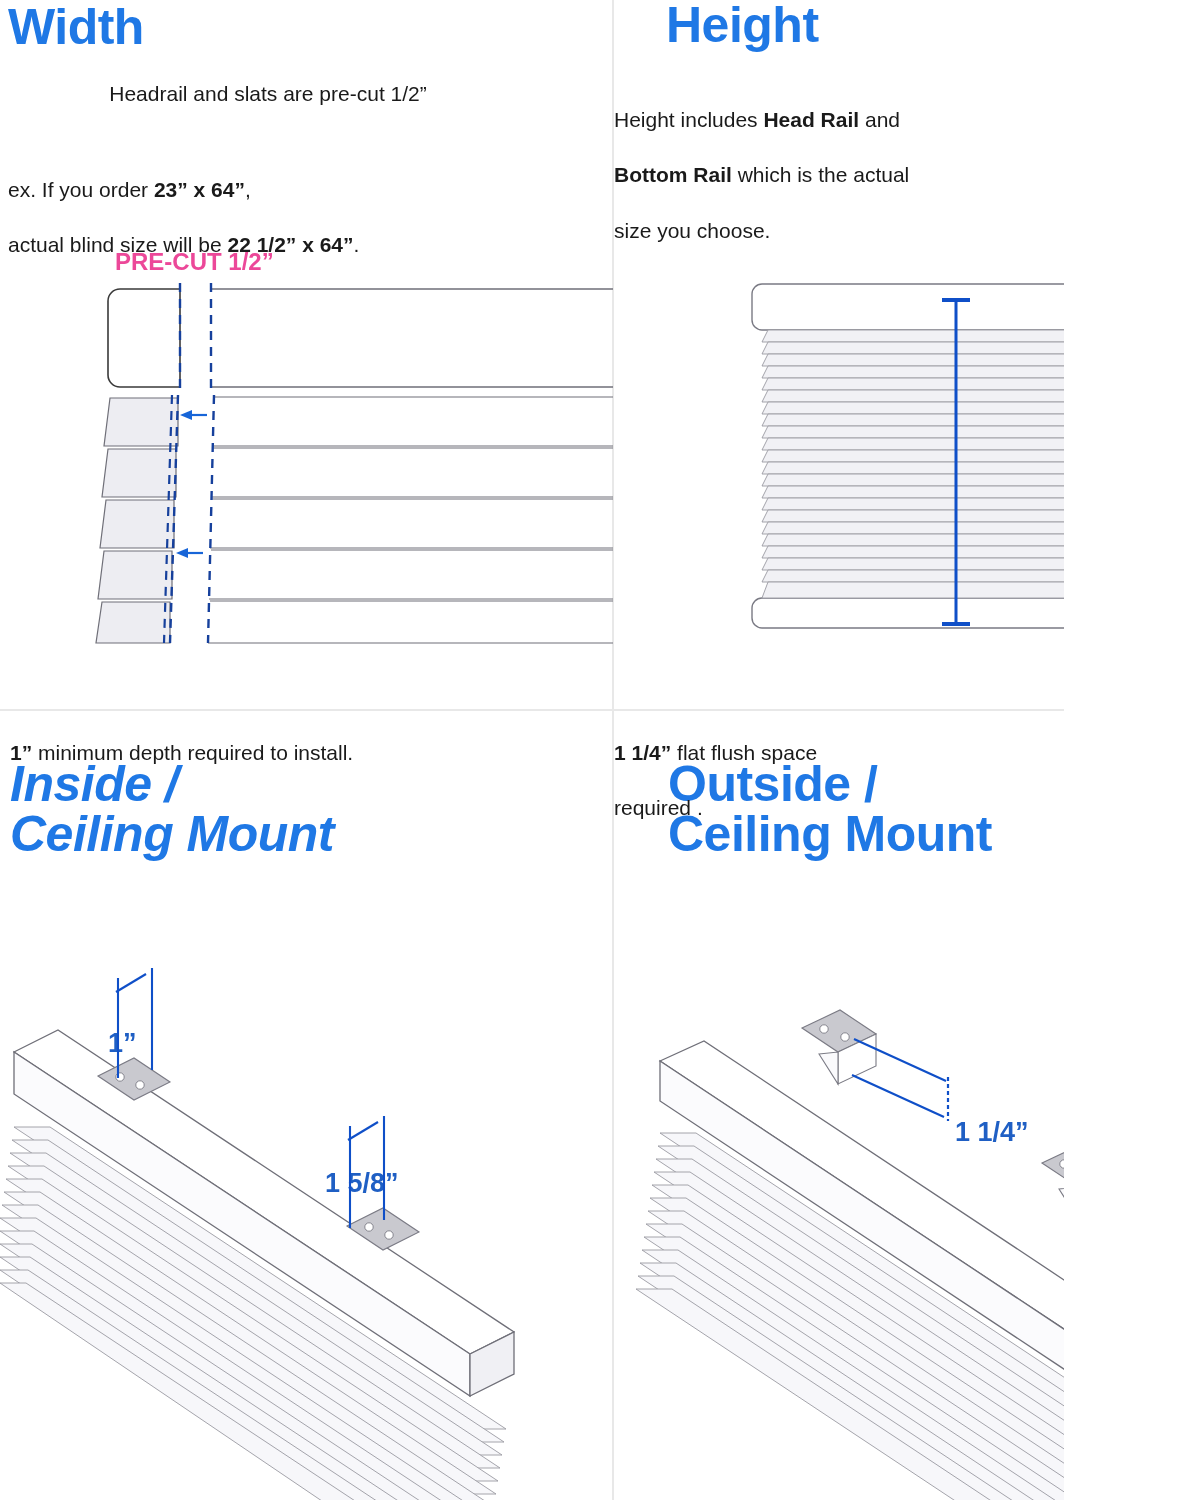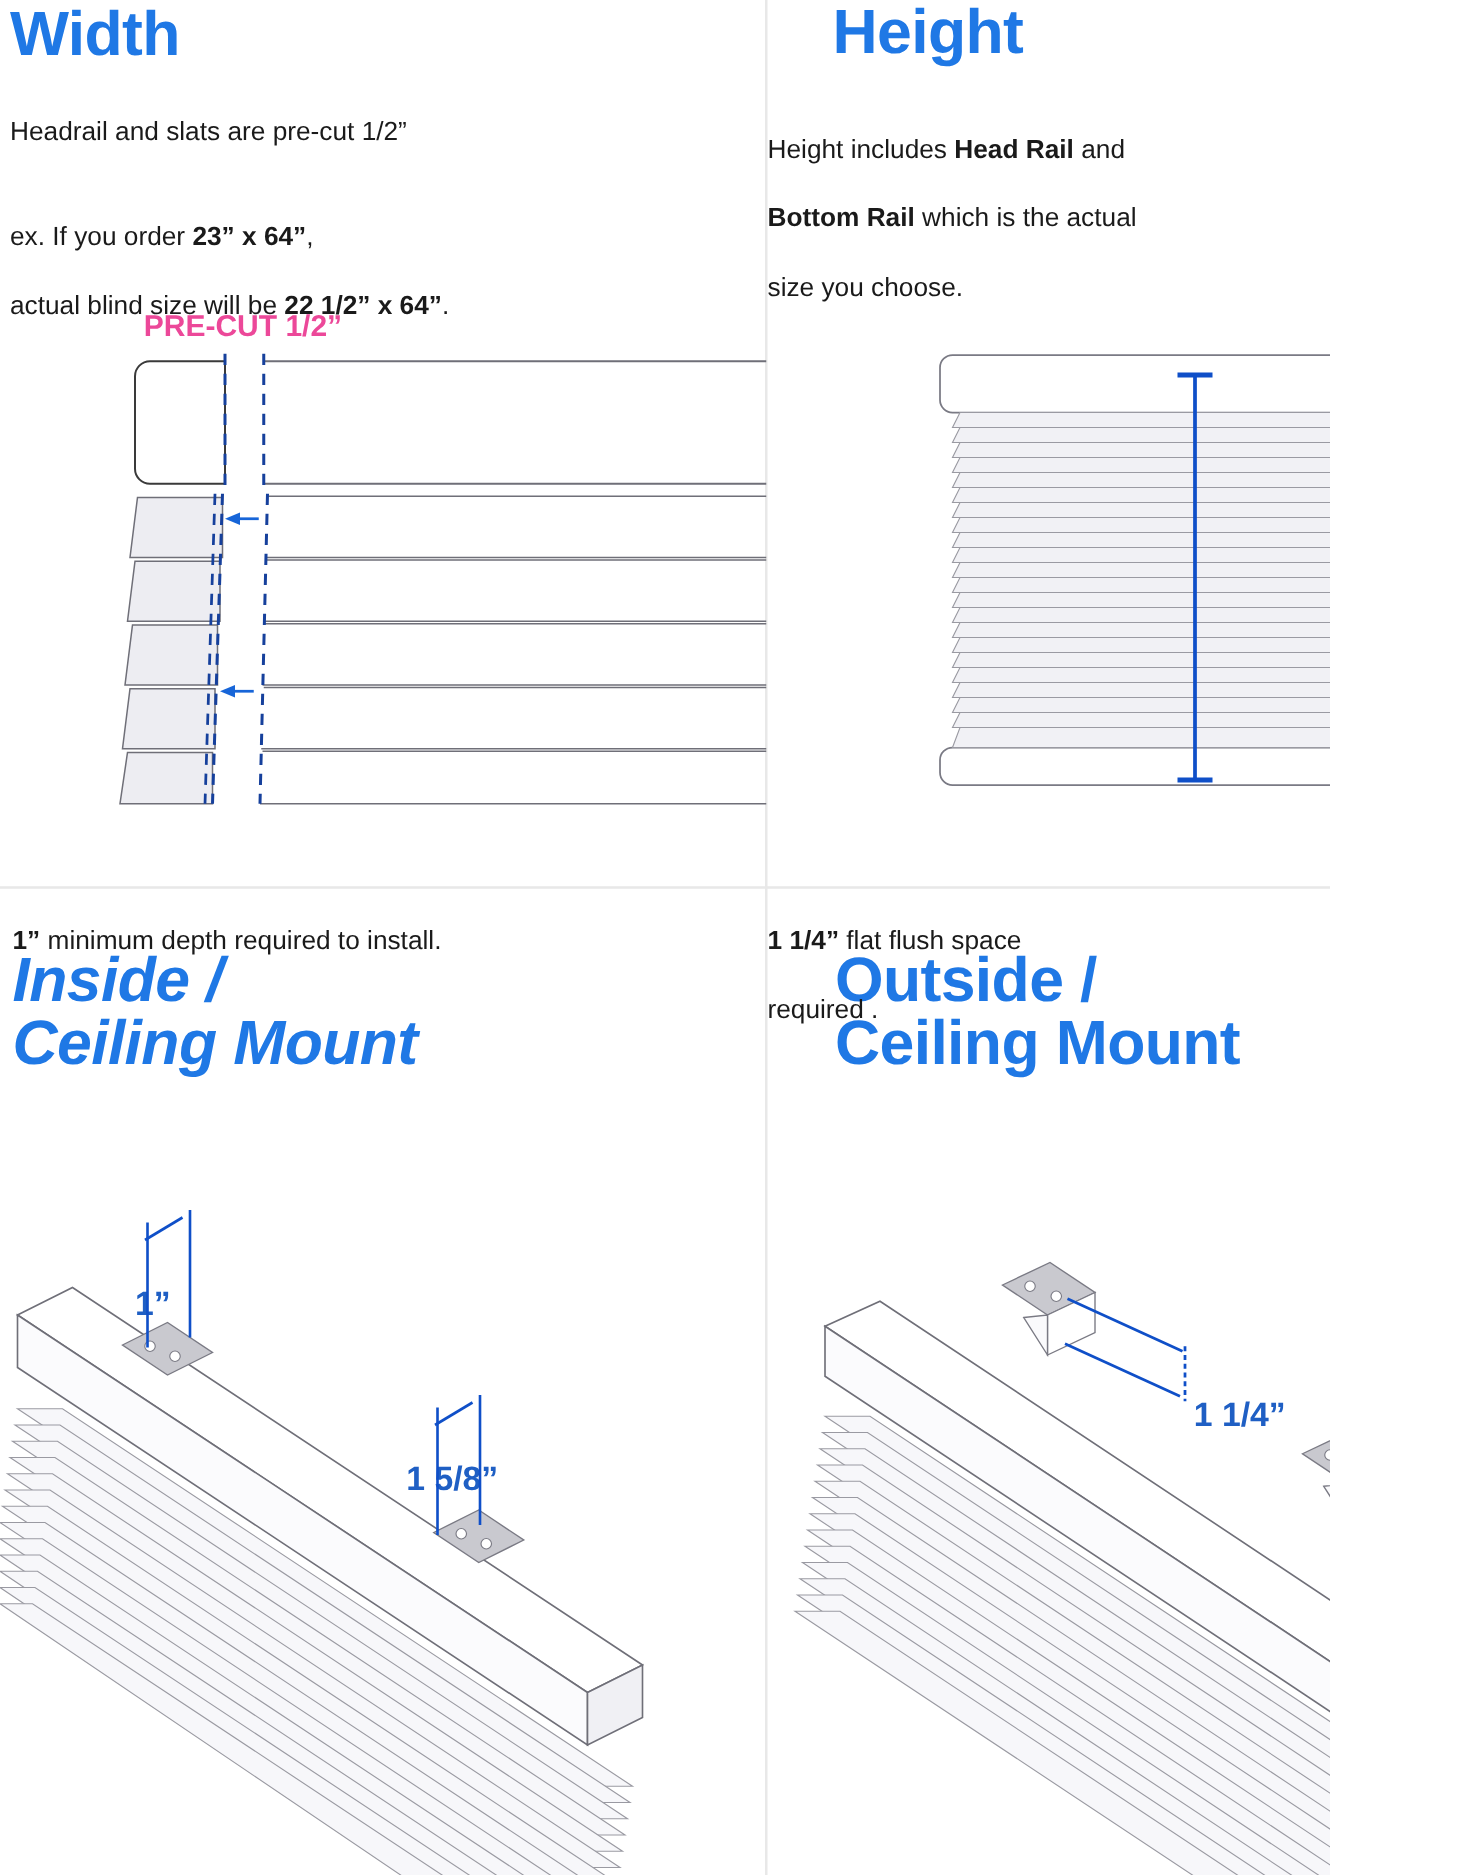--- a/index.html
+++ b/index.html
@@ -61,21 +61,21 @@
   
   .body-text {
     position: absolute;
     color: #1a1a1a;
     font-size: 21px;
     line-height: 1.32;
     white-space: pre-line;
   }
   .body-text b { font-weight: bold; text-align: center; }
 
-  #w-p1 { left: 8px;  top: 92px;  width: 520px; }
+  #w-p1 { left: 8px;  top: 80px;  width: 520px; text-align: center; }
   #w-p2 { left: 8px;  top: 148px; width: 520px; }
 
   #h-p1 { left: 664px - 614px; top: 78px; width: 400px; }
 
   #i-p1 { left: 10px; top: 910px - 711px; width: 560px; }
   #i-p2 { left: 10px; top: 978px - 711px; width: 560px; }
 
   #o-p1 { left: 664px - 614px; top: 908px - 711px; width: 330px; }
 
   

